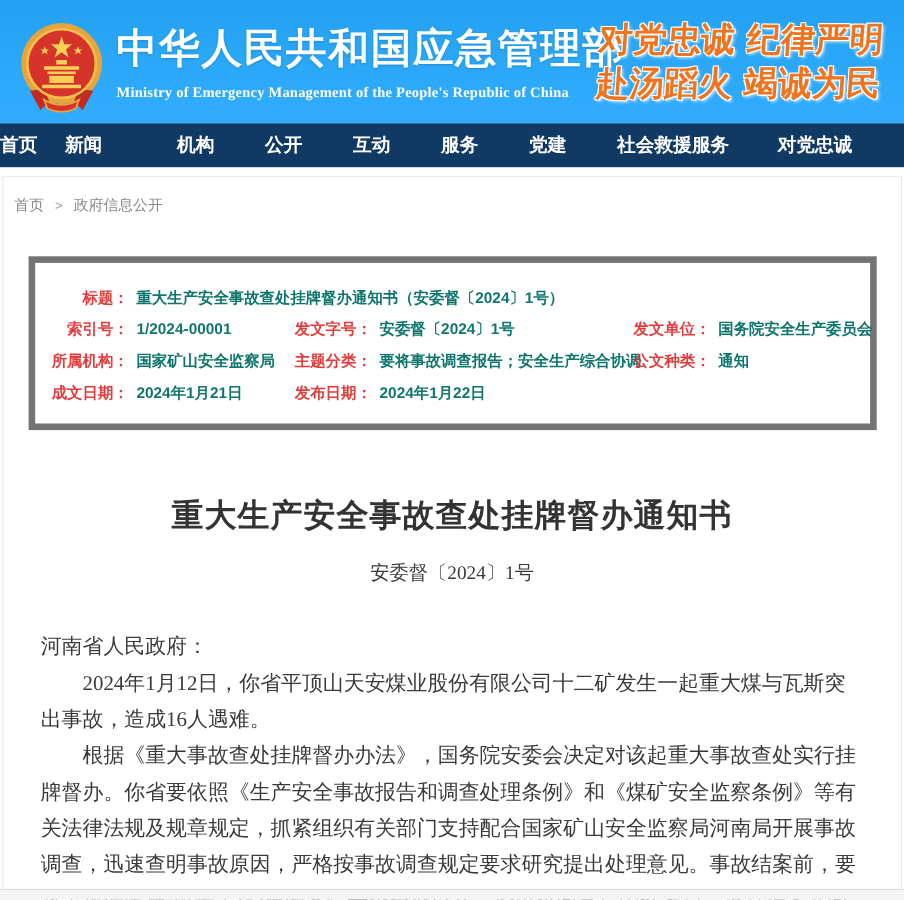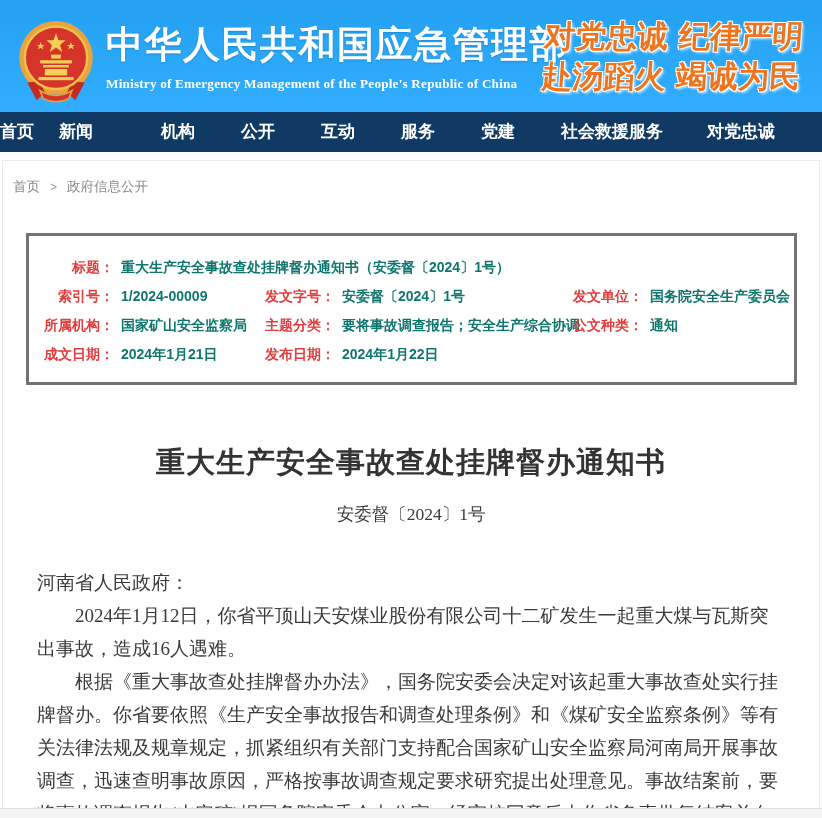--- a/index.html
+++ b/index.html
@@ -70,21 +70,21 @@
     padding: 16px 0 0 10px;
     font-size: 13.5px; color: #8a8a8a; line-height: 20px;
   }
   .breadcrumb a { color: #8a8a8a; text-decoration: none; cursor: pointer; }
   .crumb-sep { margin: 0 10px; font-size: 12px; color: #9a9a9a; }
 
   
   .meta-box {
     margin: 36px 0 0 23px;
     width: 771px;
-    border: 3px solid #737373;
+    border: 6px solid #737373;
     padding: 17px 0 13px 0;
     font-size: 14px;
   }
   .meta-row { display: flex; line-height: 29px; }
   .m-label { color: #e23c3c; font-weight: bold; text-align: right; flex: 0 0 auto; }
   .m-val   { color: #0f766e; flex: 0 0 auto; padding-left: 7px; white-space: nowrap; font-weight: bold; }
   .w-l1 { width: 85px; }
   .w-v1 { width: 144px; }
   .w-l2 { width: 77px; }
   .w-v2 { width: 228px; }
@@ -159,21 +159,21 @@
     <a>首页</a><span class="crumb-sep">&gt;</span><a>政府信息公开</a>
   </div>
 
   <div class="meta-box">
     <div class="meta-row">
       <span class="m-label w-l1">标题：</span>
       <span class="m-val grow">重大生产安全事故查处挂牌督办通知书（安委督〔2024〕1号）</span>
     </div>
     <div class="meta-row">
       <span class="m-label w-l1">索引号：</span>
-      <span class="m-val w-v1">1/2024-00009</span>
+      <span class="m-val w-v1">1/2024-00001</span>
       <span class="m-label w-l2">发文字号：</span>
       <span class="m-val w-v2">安委督〔2024〕1号</span>
       <span class="m-label w-l3">发文单位：</span>
       <span class="m-val grow">国务院安全生产委员会</span>
     </div>
     <div class="meta-row">
       <span class="m-label w-l1">所属机构：</span>
       <span class="m-val w-v1">国家矿山安全监察局</span>
       <span class="m-label w-l2">主题分类：</span>
       <span class="m-val w-v2">要将事故调查报告；安全生产综合协调</span>

